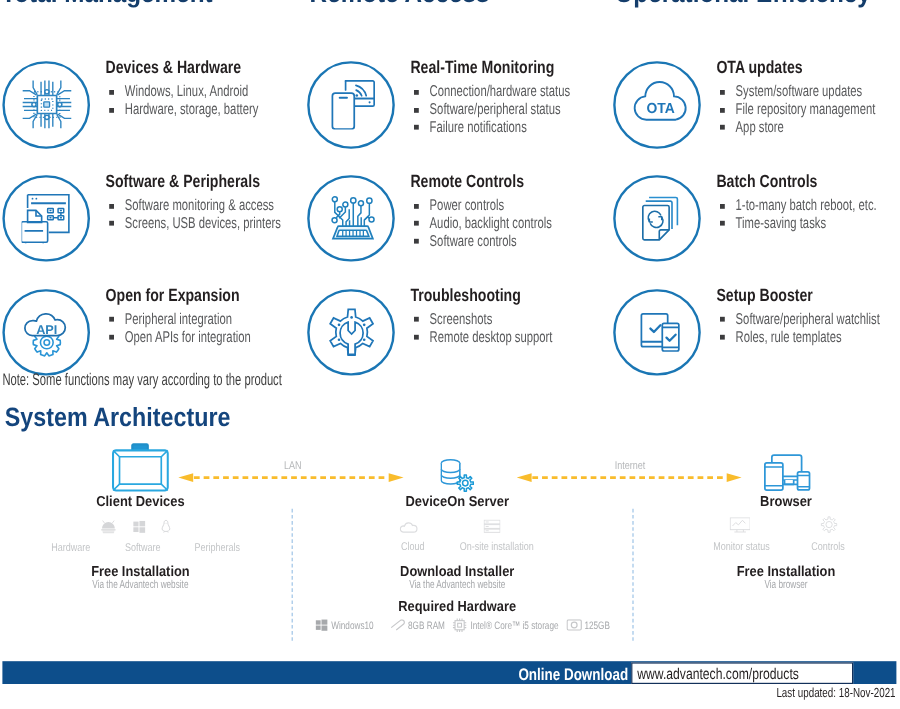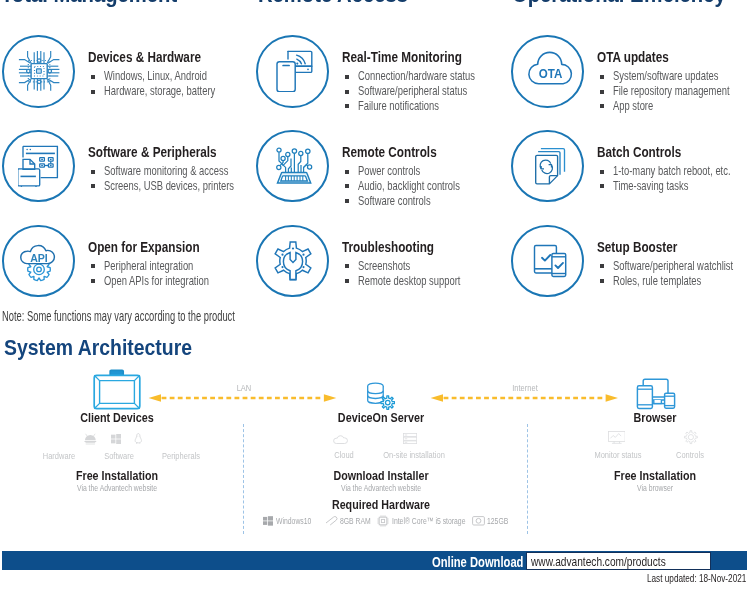--- a/index.html
+++ b/index.html
@@ -7,21 +7,21 @@
        -webkit-font-smoothing:antialiased;}
   .page{position:absolute;left:0;top:0;width:672px;height:591px;}
   .abs{position:absolute;}
 
   
   .sec-head{position:absolute;font-weight:bold;color:#143d6b;font-size:22px;line-height:22px;
             white-space:nowrap;transform:scaleX(.92);transform-origin:left top;}
 
   
   .feat{position:absolute;}
-  .feat .circ{position:absolute;left:0;top:0;width:72.6px;height:72.6px;border:2.05px solid #1a76b4;border-radius:50%;box-sizing:border-box;}
+  .feat .circ{position:absolute;left:0;top:16px;width:72.6px;height:72.6px;border:2.05px solid #1a76b4;border-radius:50%;box-sizing:border-box;}
   .feat .circ svg{position:absolute;left:50%;top:50%;transform:translate(-50%,-50%);}
   .feat .ftitle{position:absolute;font-weight:bold;color:#231f20;font-size:14.7px;line-height:14.7px;white-space:nowrap;
                 transform:scaleX(.80);transform-origin:left top;}
   .feat .bullets-wrap{position:absolute;}
   .feat .bullet-dot{position:absolute;width:3.8px;height:3.9px;background:#3c3c3e;}
   .feat .bullet-text{position:absolute;color:#58595b;font-size:13px;line-height:13px;white-space:nowrap;
                      transform:scaleX(.723);transform-origin:left top;}
 
   .note{position:absolute;color:#3f3f3f;font-size:14px;line-height:14px;white-space:nowrap;transform:scaleX(.668);transform-origin:left top;}
 

